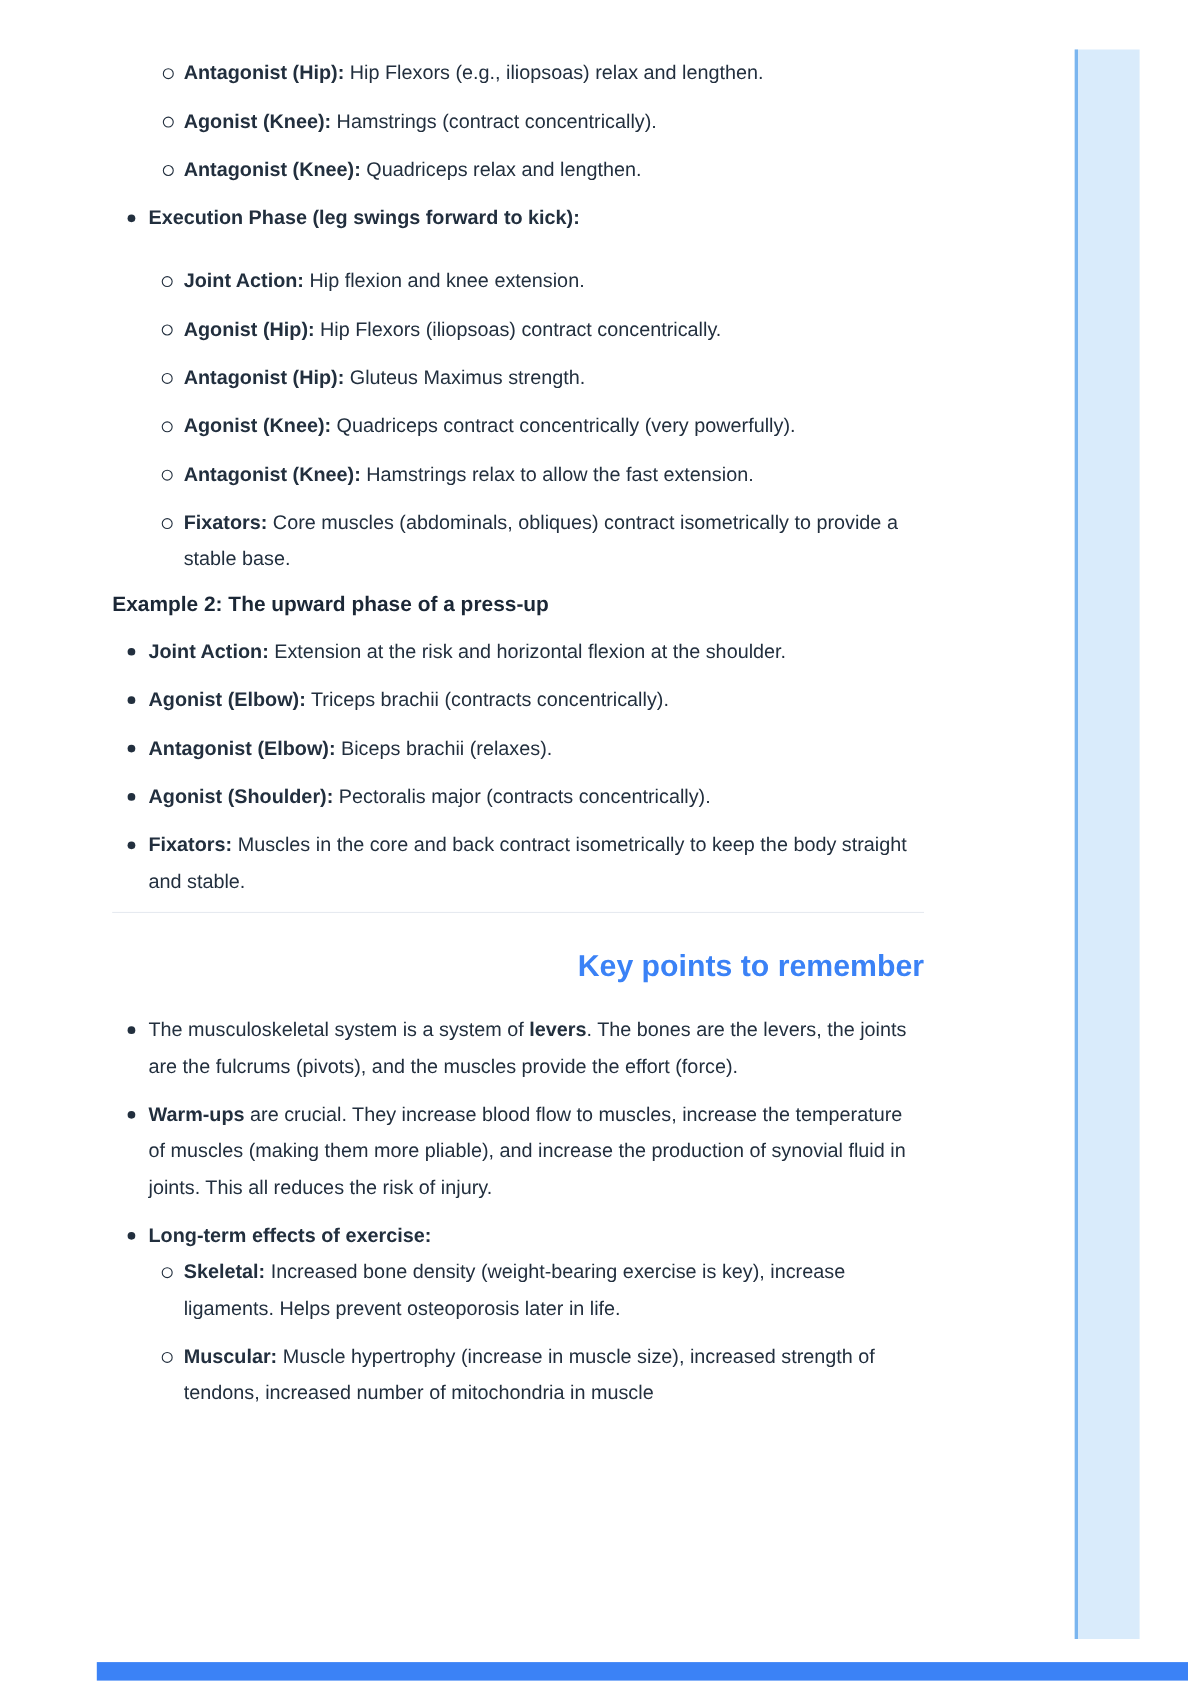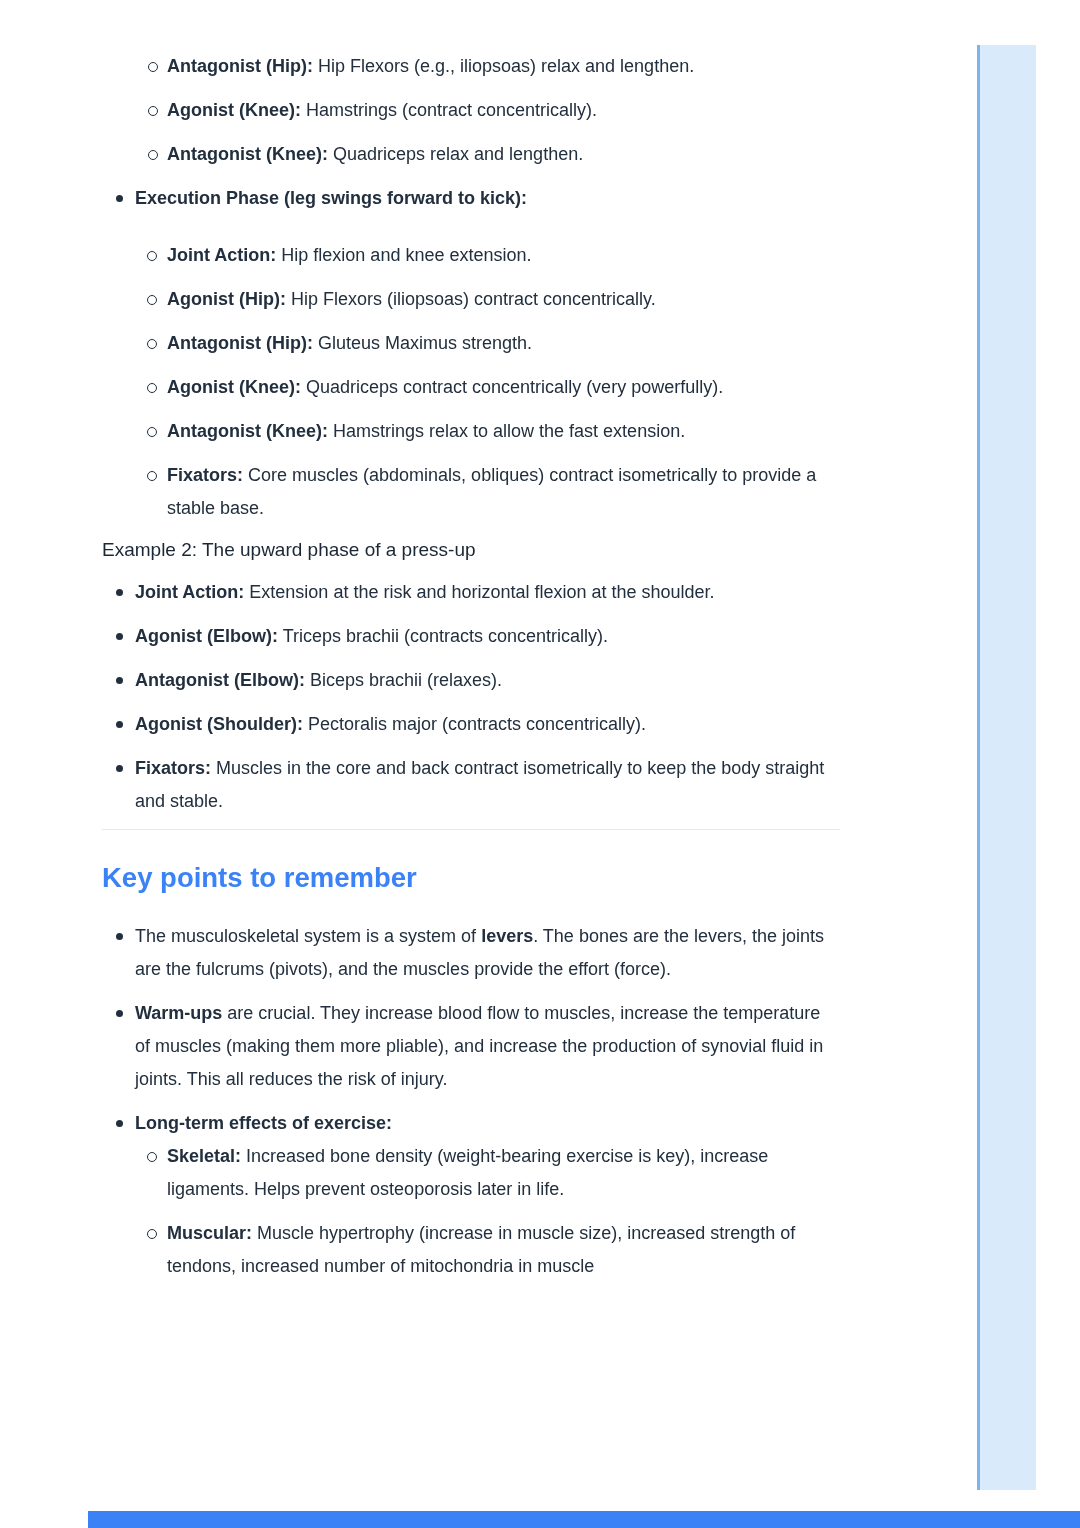--- a/index.html
+++ b/index.html
@@ -69,32 +69,33 @@
   ul.sub { margin-top:24px; }
   ul.sub > li { padding-left:32px; }
   ul.sub > li::before {
     content:""; position:absolute;
     left:12px; top:12px;
     width:8px; height:8px; border-radius:50%;
     border:1.5px solid #222f3e; background:transparent;
   }
   ul.sub.tight { margin-top:0; }
   h3.ex2 {
-    font-size:19px; line-height:28px; font-weight:400;
+    font-size:19px; line-height:28px; font-weight:700;
     color:#1b2736;
     margin:4px 0 12px 0;
   }
   .divider {
     border-top:1px solid #e6eaf0;
     margin-top:6px;
   }
   h2.kp {
     font-size:27.5px; line-height:36px; font-weight:700;
     color:#3b82f6;
     margin:30px 0 24px 0;
+    text-align:right;
   }
 </style>
 </head>
 <body>
 
 <div class="page">
 
   <div class="side-band"></div>
 
   <div class="content">

